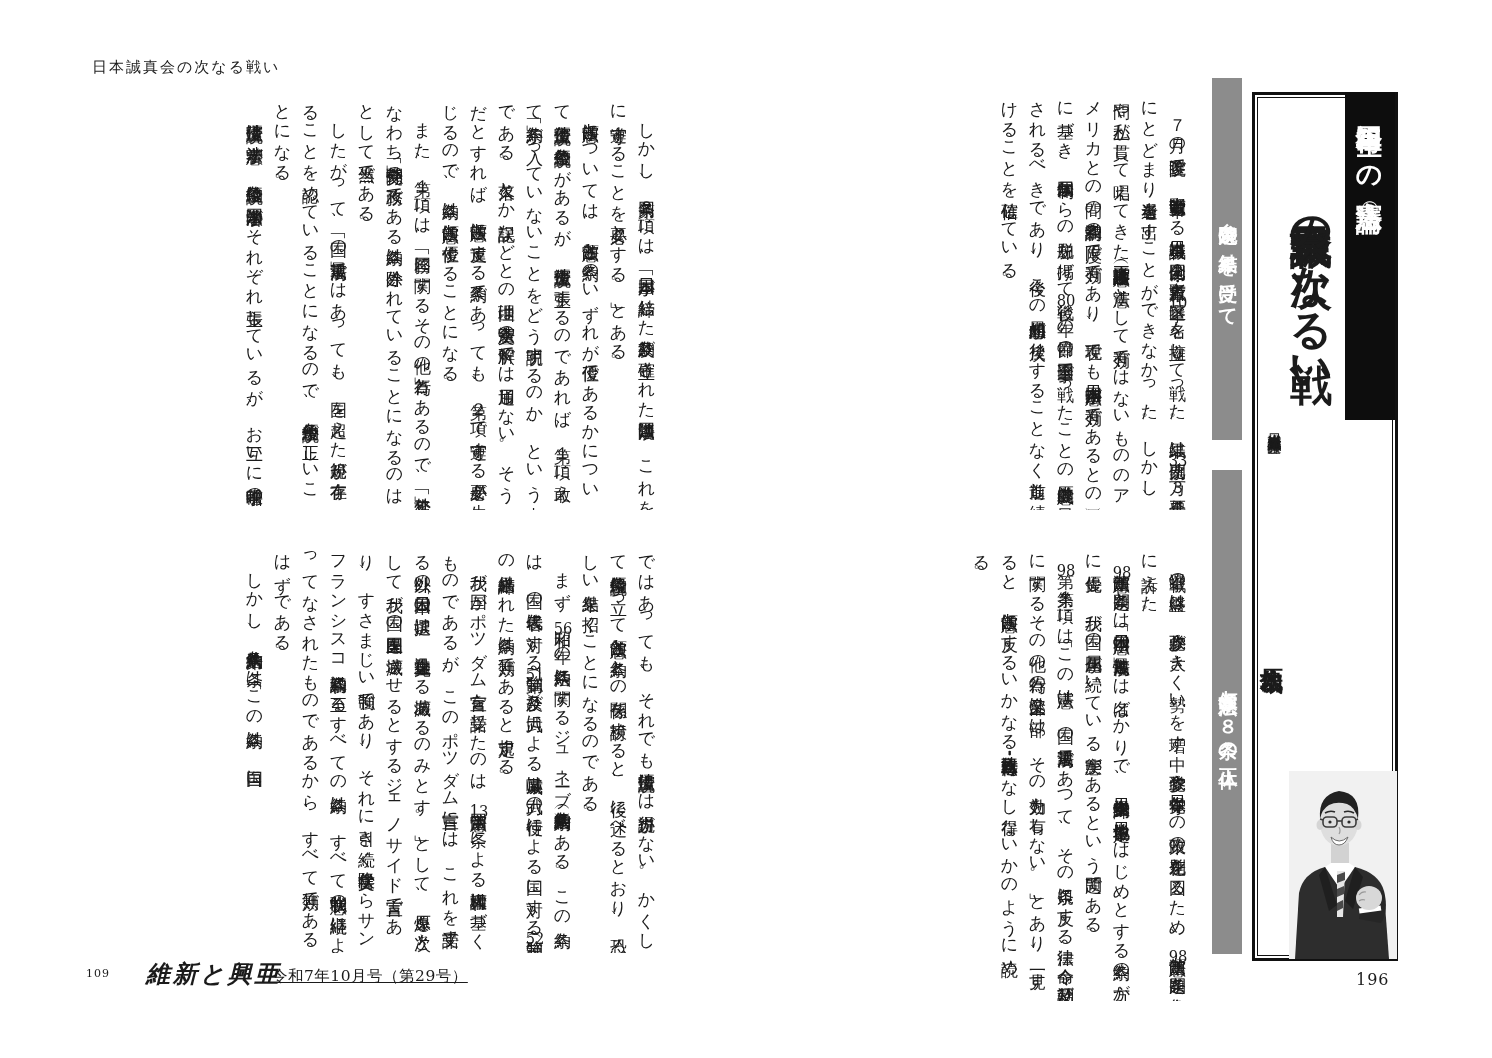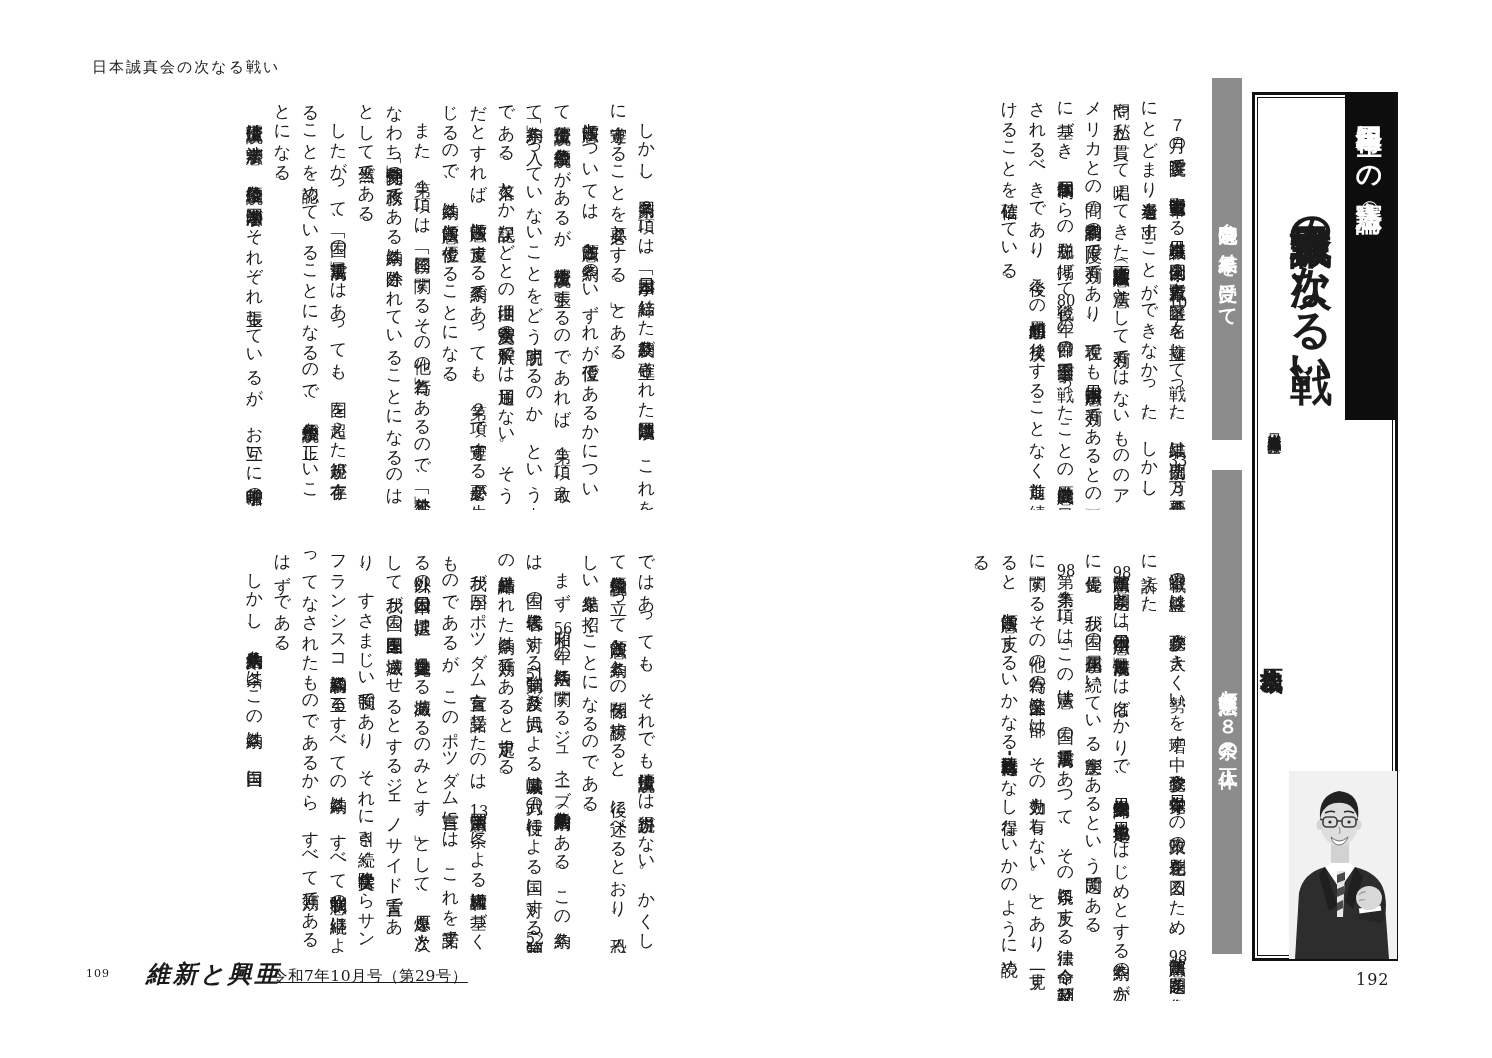--- a/index.html
+++ b/index.html
@@ -157,21 +157,21 @@
 
     <div class="abs band band2">
       <span>占領憲法９８条の正体</span>
     </div>
     <div class="abs vtext sec2">
       <p>　選挙戦の終盤は、参政党が大きく勢いを増す中、参政党や日本保守党との政策の差別化を図るため、占領憲法第<span class="tcy">98</span>条問題を集中的に訴えた。</p>
       <p>　占領憲法第<span class="tcy">98</span>条問題とは「日本国憲法の最高法規性」とは名ばかりで、日米安全保障条約や日米地位協定をはじめとする条約の方が占領憲法に優先し、我が国の属国化が続いている実態があるという問題である。</p>
       <p>　第<span class="tcy">98</span>条第１項には「この憲法は、国の最高法規であつて、その条規に反する法律、命令、詔勅及び国務に関するその他の行為の全部又は一部は、その効力を有しない。」とあり、一見すると、占領憲法に反するいかなる立法・行政・司法行為もなし得ないかのように読める。</p>
     </div>
 
-    <div class="abs pagenum-right">192</div>
+    <div class="abs pagenum-right">196</div>
   </section>
 
   <section>
 
     <div class="abs running-head">日本誠真会の次なる戦い</div>
 
     <div class="abs vtext ltop">
       <p>　しかし、同条第２項には、「日本国が締結した条約及び確立された国際法規は、これを誠実に遵守することを必要とする。」とある。</p>
       <p>　占領憲法については、占領憲法と条約のいずれが優位であるかについて憲法優位説と条約優位説とがあるが、憲法優位説を主張するのであれば、第１項に敢えて「条約」が入っていないことをどう説明するのか、という点である。欠落とか誤記などとの理由は憲法条文の解釈では通用しない。そうだとすれば、占領憲法に違反する条約であっても、第２項で遵守する必要が生じるので、条約は占領憲法に優位することになる。</p>
       <p>　また、第１項には、「国務に関するその他の行為」とあるので、「外務」すなわち「外交」関係の政務である条約は除外されていることになるのは文理解釈として当然である。</p>

